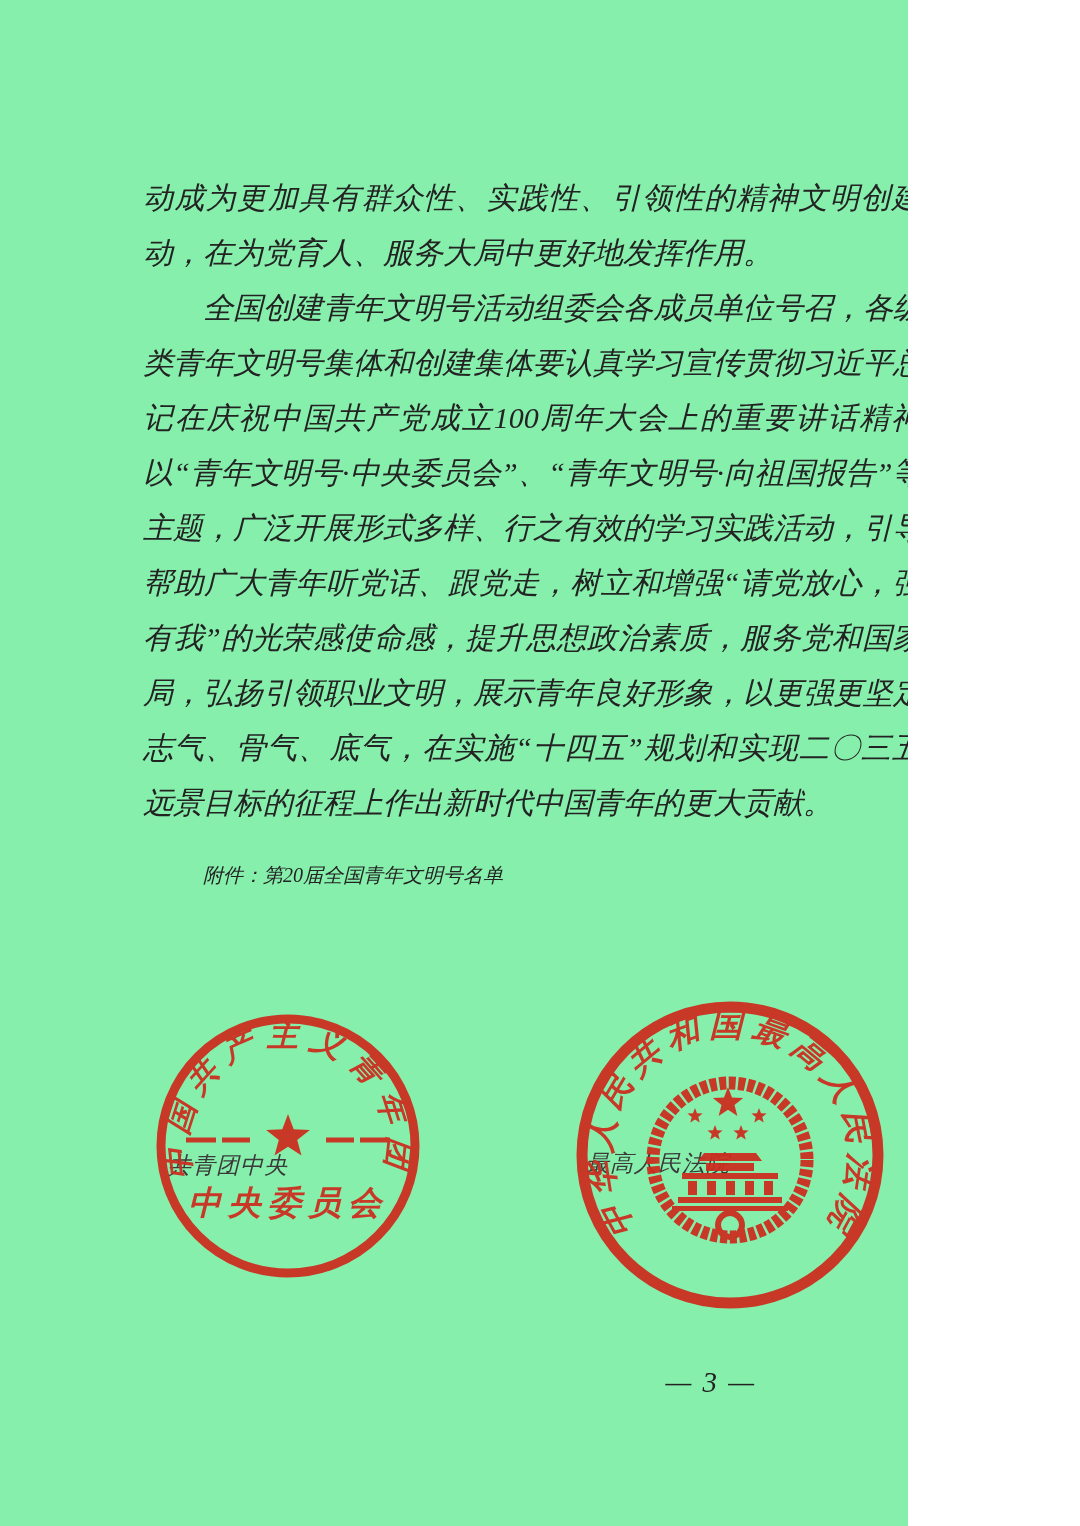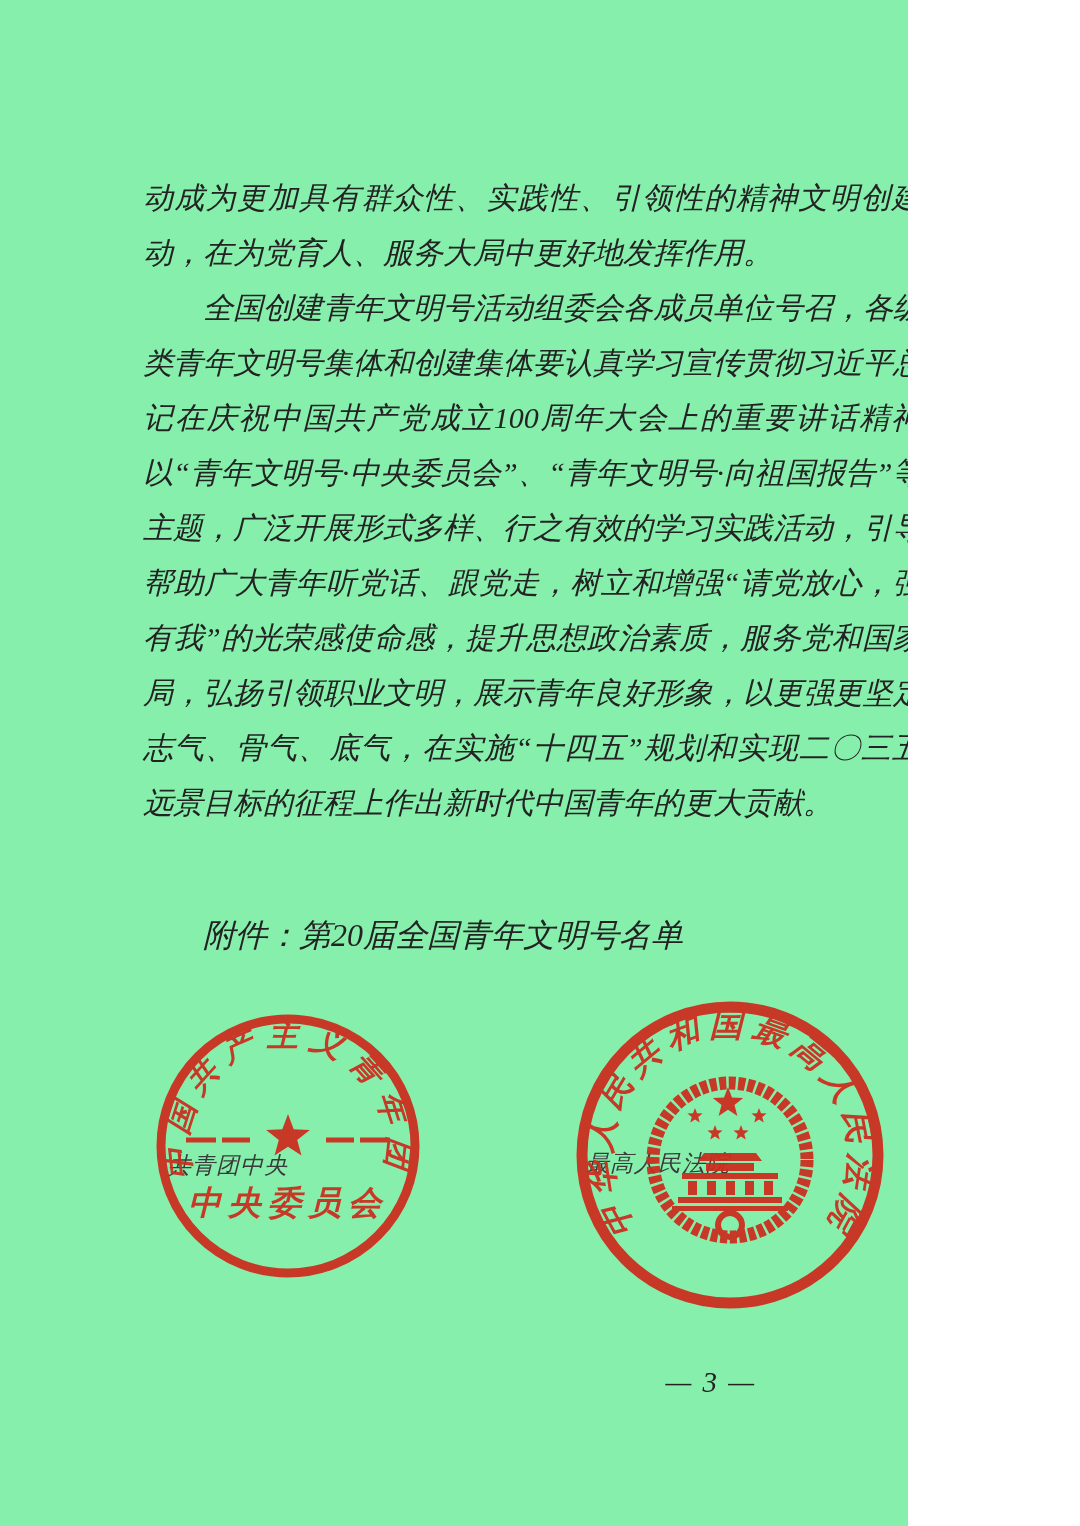--- a/index.html
+++ b/index.html
@@ -20,24 +20,24 @@
     width: 810px;
     font-size: 30px;
     line-height: 55px;
     text-align: justify;
   }
   .para { margin: 0; }
   .para.indented { text-indent: 60px; }
   .attachment {
     position: absolute;
     left: 143px;
-    top: 908px;
+    top: 848px;
     width: 810px;
     margin: 0;
-    font-size: 32px;
+    font-size: 20px;
     line-height: 55px;
     text-indent: 60px;
   }
   .seal { position: absolute; }
   .seal-left  { left: 152px; top: 1010px; width: 272px; height: 272px; }
   .seal-right { left: 570px; top:  995px; width: 320px; height: 320px; }
   .seal svg { position: absolute; left: 0; top: 0; opacity: 0.93; }
   .signer {
     position: absolute;
     left: 16px;

